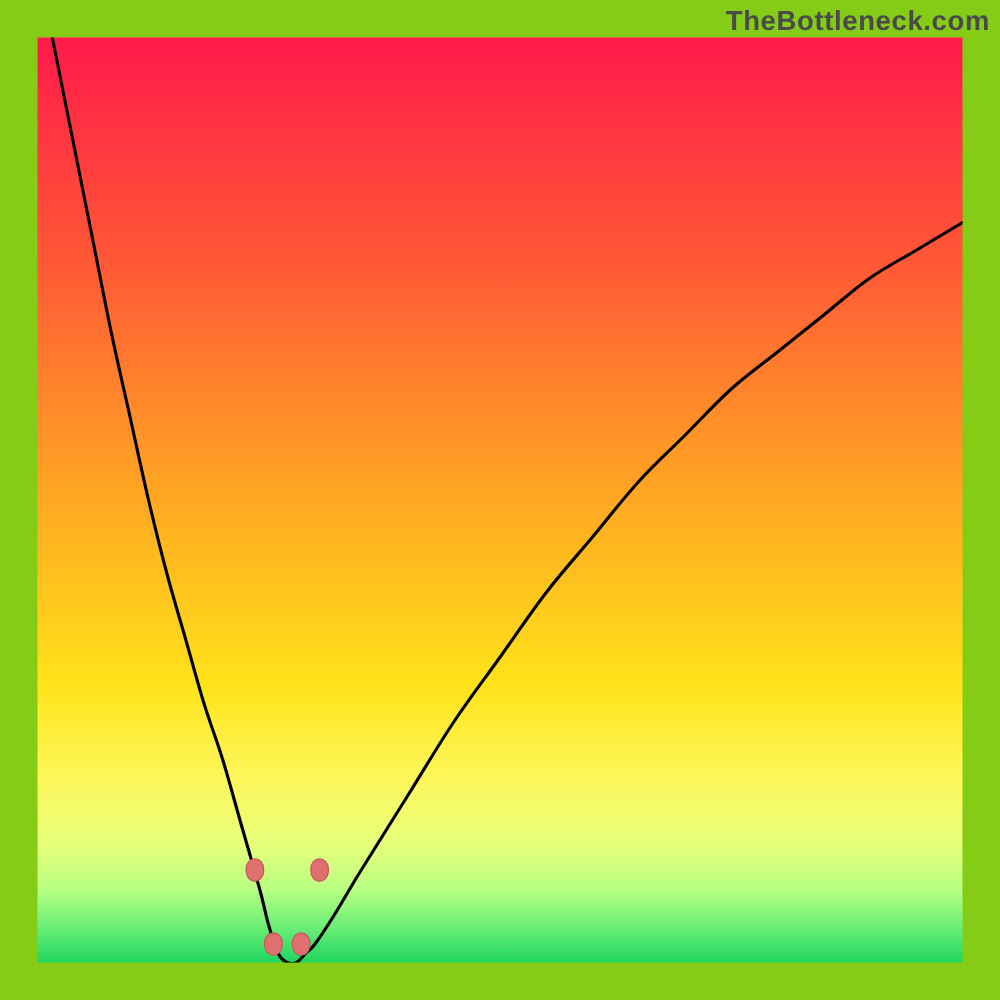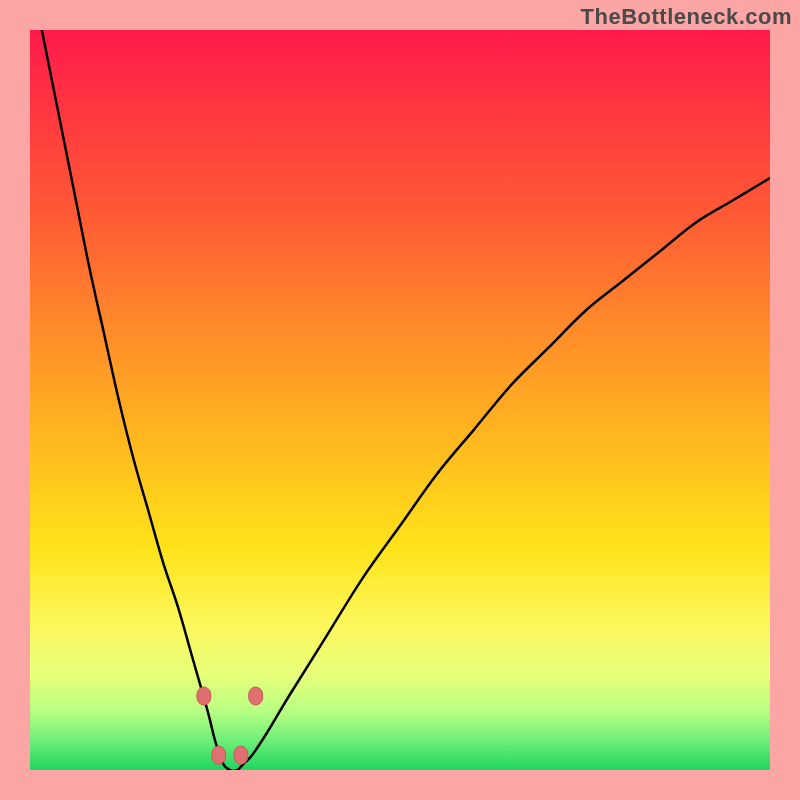--- a/index.html
+++ b/index.html
@@ -8,21 +8,21 @@
     width: 800px;
     height: 800px;
     overflow: hidden;
     background: #000;
     font-family: Arial, Helvetica, sans-serif;
   }
   .stage {
     position: relative;
     width: 800px;
     height: 800px;
-    background: #fca5a5;
+    background: #84cc16;
   }
   .plot {
     position: absolute;
     left: 30px;
     top: 30px;
     width: 740px;
     height: 740px;
     background: linear-gradient(
       to bottom,
       #ff1a4b 0%,

